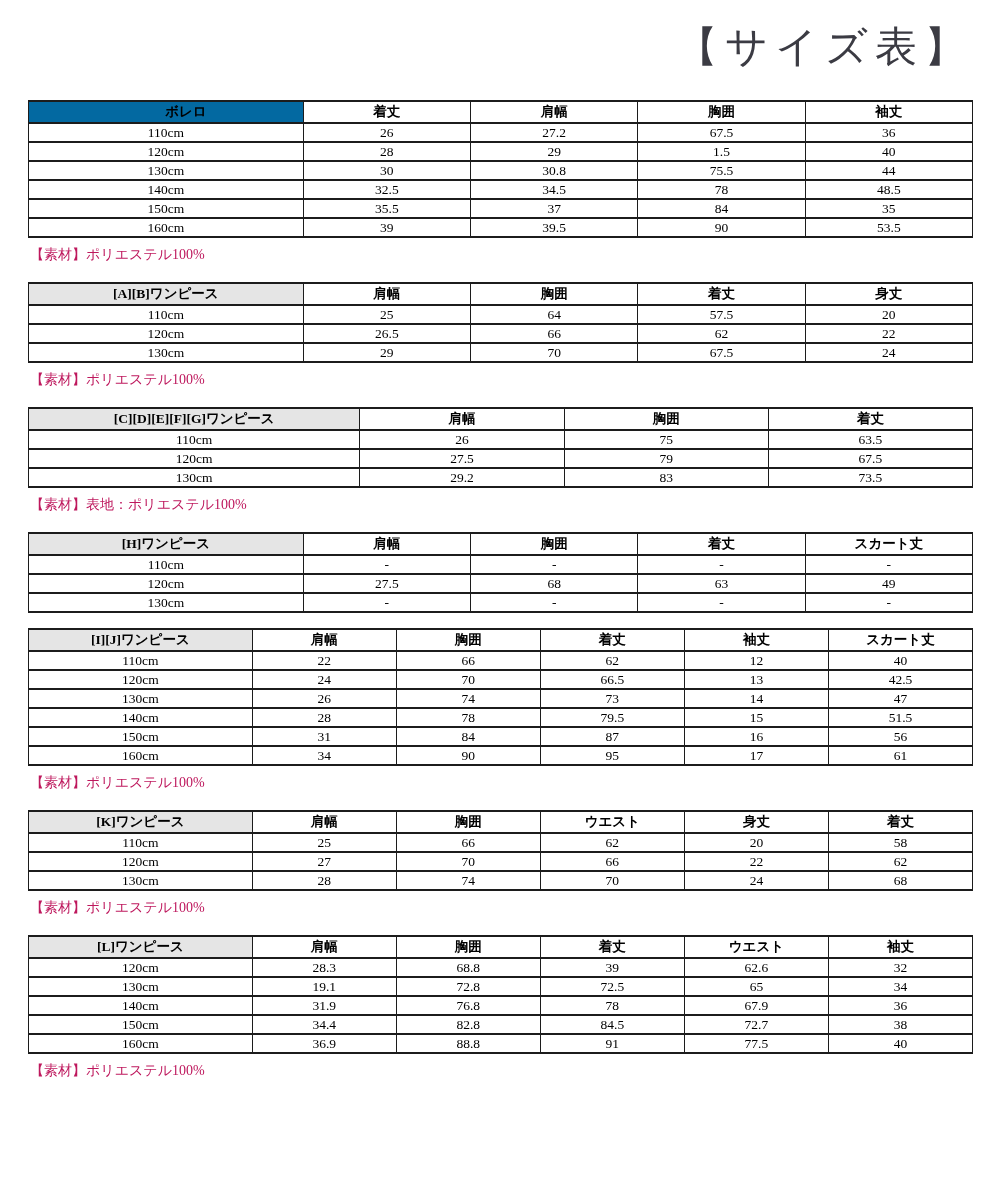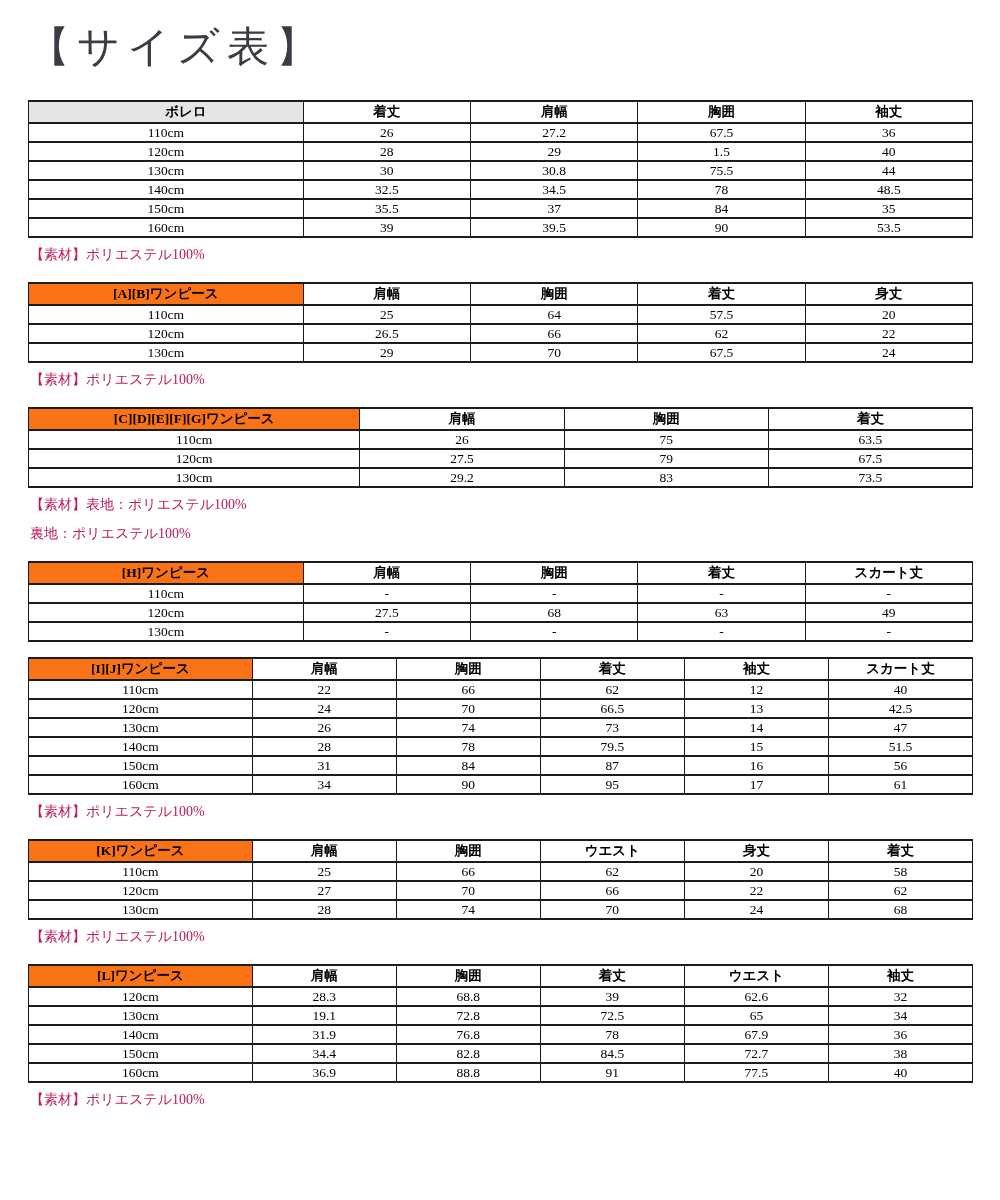--- a/index.html
+++ b/index.html
@@ -15,21 +15,21 @@
     overflow: hidden;
   }
   .page {
     padding: 24px 27px 0 28px;
   }
   .page-title {
     font-family: "DejaVu Sans", "Liberation Sans", sans-serif;
     font-size: 42px;
     font-weight: 500;
     color: #3b3b43;
-    text-align: left;
+    text-align: right;
     letter-spacing: 7px;
     margin: 0 0 30px 0;
     line-height: 1.1;
   }
   .section {
     margin-bottom: 15px;
   }
   table.size-table {
     border-collapse: collapse;
     width: 945px;
@@ -45,22 +45,22 @@
     font-size: 13.5px;
     line-height: 1.2;
     height: 17px;
     overflow: hidden;
     white-space: nowrap;
   }
   .size-table thead th {
     height: 20px;
     font-weight: bold;
   }
-  th.table-name.orange { background: #e5e5e5; padding-left: 40px; }
-  th.table-name.blue   { background: #f97316; }
+  th.table-name.orange { background: #0369a1; padding-left: 40px; }
+  th.table-name.blue   { background: #e5e5e5; }
   .material-line {
     font-size: 14px;
     line-height: 25px;
     margin: 4px 0 0 2px;
     color: #be185d;
   }
 </style>
 </head>
 <body>
 
@@ -207,21 +207,20 @@
             </tr>
             <tr>
               <td>130cm</td>
               <td>29.2</td>
               <td>83</td>
               <td>73.5</td>
             </tr>
           </tbody>
         </table>
         <div class="material-line">【素材】表地：ポリエステル100%</div>
-        <div class="material-line">裏地：ポリエステル100%</div>
       </div>
       <div class="section">
         <table class="size-table">
           <colgroup>
             <col style="width: 29.1%;">
             <col style="width: 17.725%;">
             <col style="width: 17.725%;">
             <col style="width: 17.725%;">
             <col style="width: 17.725%;">
           </colgroup>

